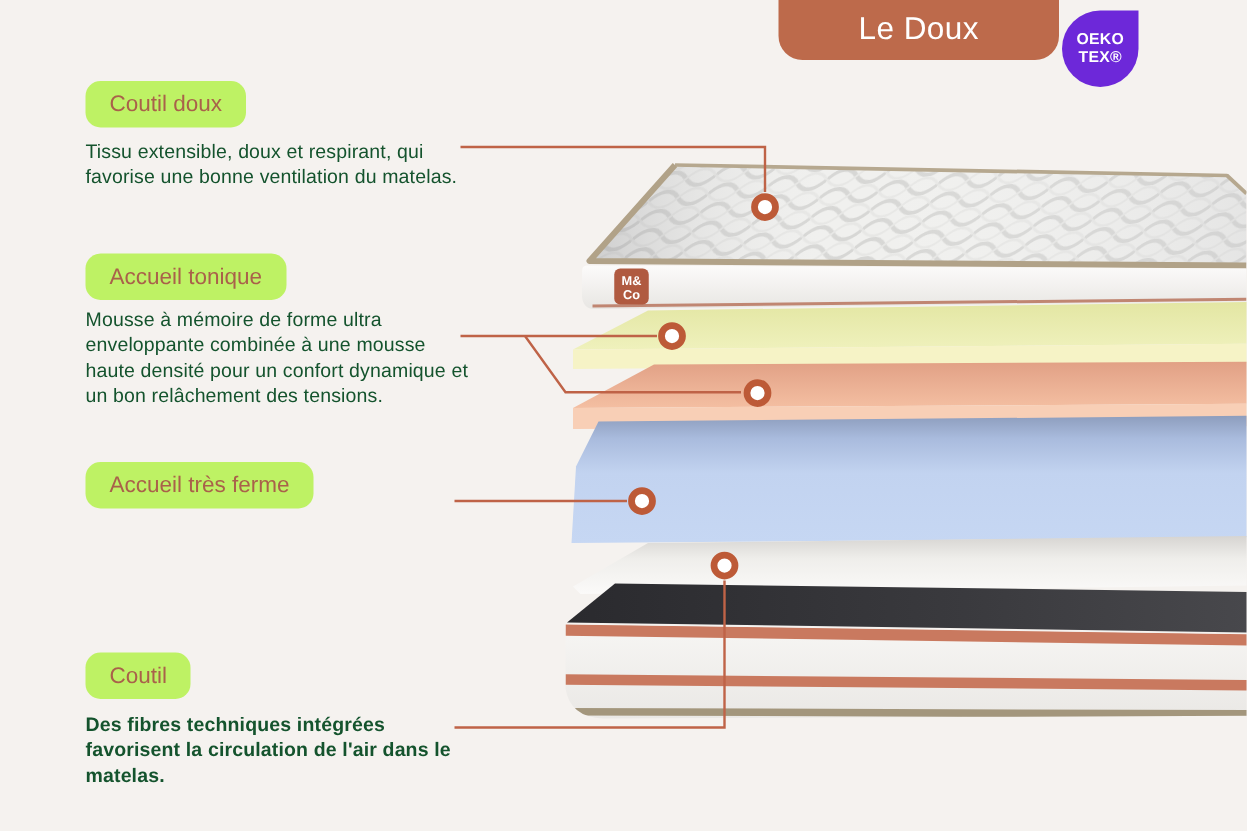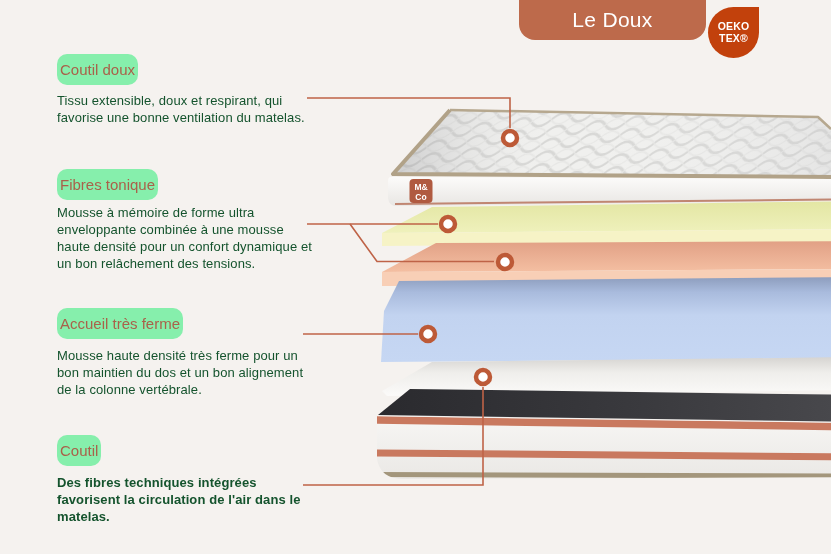--- a/index.html
+++ b/index.html
@@ -13,28 +13,28 @@
   svg.mattress{position:absolute;left:0;top:0;width:831px;height:554px;}
 
   .badge-ledoux{
     position:absolute;left:519px;top:0;width:187px;height:40px;
     background:#bd6a4b;border-radius:0 0 16px 16px;
     color:#ffffff;display:flex;align-items:center;justify-content:center;
     font-size:21px;letter-spacing:.3px;
   }
   .badge-oeko{
     position:absolute;left:708px;top:7px;width:51px;height:51px;
-    background:#c2410c;border-radius:50% 0 50% 50%;
+    background:#6d28d9;border-radius:50% 0 50% 50%;
     color:#fff;display:flex;flex-direction:column;align-items:center;justify-content:center;
     font-weight:bold;font-size:10.5px;line-height:1.12;letter-spacing:.2px;
   }
   .pill{
     position:absolute;left:57px;display:inline-block;
-    background:#86efac;color:#a9614a;
-    font-size:15px;padding:7px 3px;border-radius:10px;white-space:nowrap;
+    background:#bef264;color:#a9614a;
+    font-size:15px;padding:7px 16px;border-radius:10px;white-space:nowrap;
   }
   .pill-1{top:54px;} .pill-2{top:169px;} .pill-3{top:308px;} .pill-4{top:435px;}
   .desc{
     position:absolute;left:57px;width:263px;
     color:#14532d;font-size:13px;line-height:17px;letter-spacing:.1px;
   }
   .desc-1{top:92px;} .desc-2{top:204px;} .desc-3{top:347px;} .desc-4{top:474px;font-weight:bold;}
 </style>
 </head>
 <body>
@@ -158,27 +158,26 @@
     <span>OEKO</span>
     <span>TEX®</span>
   </div>
 
   <div class="pill pill-1">
     <span>Coutil doux</span>
   </div>
   <div class="desc desc-1">Tissu extensible, doux et respirant, qui favorise une bonne ventilation du matelas.</div>
 
   <div class="pill pill-2">
-    <span>Fibres tonique</span>
+    <span>Accueil tonique</span>
   </div>
   <div class="desc desc-2">Mousse à mémoire de forme ultra enveloppante combinée à une mousse haute densité pour un confort dynamique et un bon relâchement des tensions.</div>
 
   <div class="pill pill-3">
     <span>Accueil très ferme</span>
   </div>
-  <div class="desc desc-3">Mousse haute densité très ferme pour un bon maintien du dos et un bon alignement de la colonne vertébrale.</div>
 
   <div class="pill pill-4">
     <span>Coutil</span>
   </div>
   <div class="desc desc-4">Des fibres techniques intégrées favorisent la circulation de l'air dans le matelas.</div>
 
 </div>
 
 </body></html>

